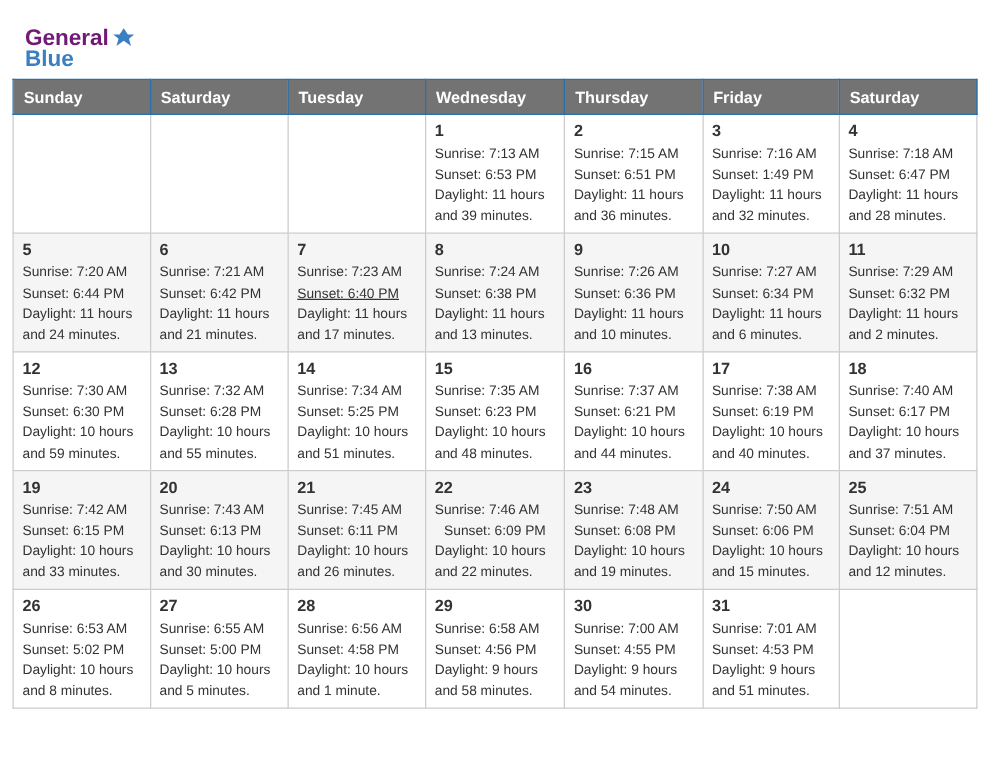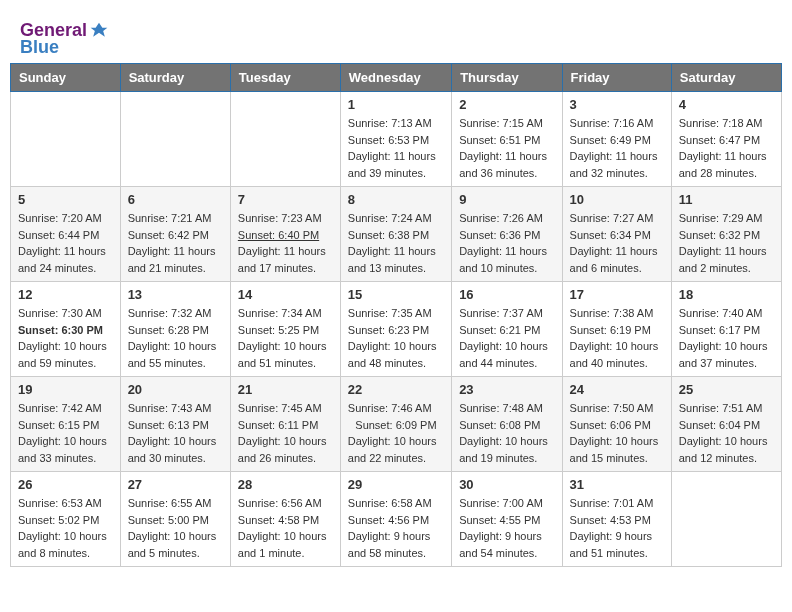--- a/index.html
+++ b/index.html
@@ -136,21 +136,21 @@
             <span style="display: block;">Sunrise: 7:15 AM</span>
             <span style="display: block;">Sunset: 6:51 PM</span>
             <span style="display: block;">Daylight: 11 hours</span>
             <span style="display: block;">and 36 minutes.</span>
           </div>
         </td>
         <td>
           <span class="day-number">3</span>
           <div class="day-info">
             <span style="display: block;">Sunrise: 7:16 AM</span>
-            <span style="display: block;">Sunset: 6:49 PM</span>
+            <span style="display: block;">Sunset: 1:49 PM</span>
             <span style="display: block;">Daylight: 11 hours</span>
             <span style="display: block;">and 32 minutes.</span>
           </div>
         </td>
         <td>
           <span class="day-number">4</span>
           <div class="day-info">
             <span style="display: block;">Sunrise: 7:18 AM</span>
             <span style="display: block;">Sunset: 6:47 PM</span>
             <span style="display: block;">Daylight: 11 hours</span>
@@ -221,21 +221,21 @@
             <span style="display: block;">Daylight: 11 hours</span>
             <span style="display: block;">and 2 minutes.</span>
           </div>
         </td>
       </tr>
       <tr>
         <td>
           <span class="day-number">12</span>
           <div class="day-info">
             <span style="display: block;">Sunrise: 7:30 AM</span>
-            <span style="display: block; font-weight: bold;">Sunset: 6:30 PM</span>
+            <span style="display: block;">Sunset: 6:30 PM</span>
             <span style="display: block;">Daylight: 10 hours</span>
             <span style="display: block;">and 59 minutes.</span>
           </div>
         </td>
         <td>
           <span class="day-number">13</span>
           <div class="day-info">
             <span style="display: block;">Sunrise: 7:32 AM</span>
             <span style="display: block;">Sunset: 6:28 PM</span>
             <span style="display: block;">Daylight: 10 hours</span>

